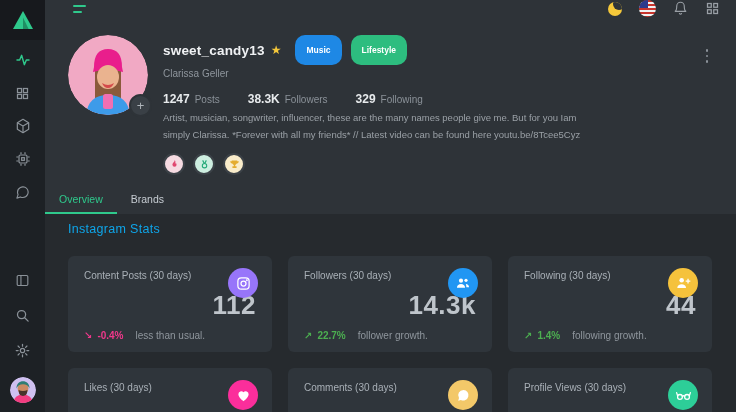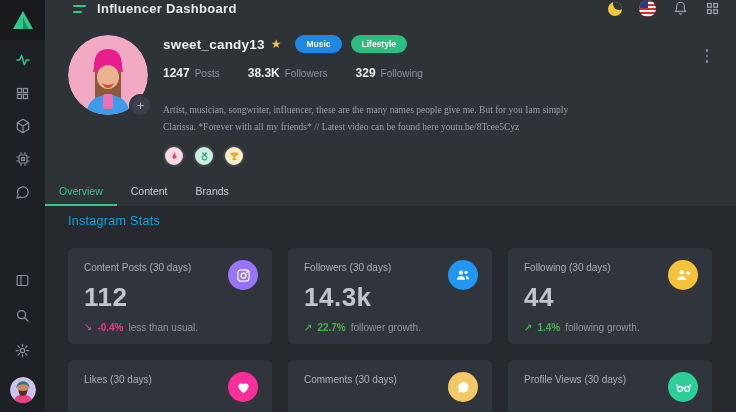--- a/index.html
+++ b/index.html
@@ -30,28 +30,28 @@
 
   
   .profile { padding:18px 24px 0 23px; display:flex; }
   .avatar-wrap { position:relative; width:80px; height:80px; flex-shrink:0; }
   .avatar { width:80px; height:80px; border-radius:50%; overflow:hidden; }
   .avatar-add { position:absolute; right:-4px; bottom:-2px; width:23px; height:23px; border-radius:50%; background:#3a4046; border:2px solid #2e3338; color:#aeb4ba; font-size:13px; display:flex; align-items:center; justify-content:center; cursor:pointer; }
   .p-info { margin-left:15px; flex:1; }
   .name-row { display:flex; align-items:center; }
   .username { font-size:13.5px; font-weight:700; color:#f0f2f4; letter-spacing:.2px; }
   .star { color:#f5c83a; font-size:12px; margin-left:6px; }
-  .pill { border-radius:10px; color:#fff; font-size:8.5px; font-weight:700; padding:4px 11px; margin-left:9px; cursor:pointer; }
+  .pill { border-radius:10px; color:#fff; font-size:8.5px; font-weight:700; padding:10px 11px; margin-left:9px; cursor:pointer; }
   .pill.music { margin-left:14px; }
   .real-name { font-size:10px; color:#8f969d; margin-top:3px; }
   .stats-row { display:flex; gap:28px; margin-top:13px; align-items:baseline; }
   .stat { display:flex; align-items:baseline; gap:5px; }
   .stat b { font-size:12px; color:#e7eaec; font-weight:700; }
   .stat span { font-size:10px; color:#8b9299; }
-  .bio { margin-top:22px; font-size:9.5px; line-height:1.75; color:#9aa0a6; max-width:432px;font-family:Liberation Serif, serif; }
+  .bio { margin-top:4px; font-size:9.5px; line-height:1.75; color:#9aa0a6; max-width:432px; }
   .badge-row { display:flex; gap:8px; margin-top:10px; }
   .badge { width:22px; height:22px; border-radius:50%; display:flex; align-items:center; justify-content:center; border:2px solid #3b4147; cursor:pointer; }
   .badge.flame { background:#f6dbe2; }
   .badge.medal { background:#cdeee0; }
   .badge.trophy { background:#f9ecca; }
   .kebab { margin-left:auto; margin-top:10px; display:flex; flex-direction:column; gap:3px; align-items:center; cursor:pointer; padding:4px; }
   .kebab i { width:2.5px; height:2.5px; background:#8b9299; border-radius:50%; }
 
   
   .tabbar { display:flex; margin-top:10px; }
@@ -63,24 +63,24 @@
   .section-heading { margin-top:8px; font-size:12.5px; font-weight:400; color:#0ea5e9; letter-spacing:.3px; }
   .dropdown { position:absolute; top:15px; right:26px; width:90px; background:#1f2327; border-radius:4px; padding:4px 9px; display:flex; align-items:center; cursor:pointer; }
   .dropdown-label { font-size:9px; line-height:1.45; color:#a7adb4; width:52px; }
   .dropdown-caret { margin-left:auto; color:#8b9299; font-size:9px; }
 
   .cards { display:grid; grid-template-columns:repeat(3,1fr); gap:16px; margin-top:20px; }
   .cards.row2 { margin-top:16px; }
   .card { background:#2f353b; border-radius:6px; height:96px; padding:14px 16px; position:relative; }
   .card-label { font-size:10px; color:#a9b0b7; }
   .card-icon { position:absolute; top:12px; right:14px; width:30px; height:30px; border-radius:50%; display:flex; align-items:center; justify-content:center; }
-  .card-value { margin-top:9px; font-size:26px; font-weight:700; color:#bfc5cb; letter-spacing:.5px; }
+  .card-value { margin-top:9px; font-size:26px; font-weight:700; color:#bfc5cb; letter-spacing:.5px;text-align:right; }
   .card-growth { margin-top:9px; font-size:10px; display:flex; align-items:baseline; gap:5px; }
   .delta { font-weight:700; }
-  .growth-note { color:#8f969d; }
+  .growth-note { color:#8f969d;margin-left:7px; }
 </style>
 </head>
 <body>
 
 <div class="app">
 
   <div class="sidebar">
     <div class="logo-box">
       <svg width="22" height="20" viewBox="0 0 22 20">
         <path d="M11 1 L21 19 H1 Z" fill="#2fc98c"></path>
@@ -151,21 +151,20 @@
     </div>
   </div>
 
   <div class="main">
 
     <div class="topbar">
       <div class="hamburger">
           <span class="l1"></span>
           <span class="l2"></span>
         </div>
-      <div class="app-title">Influencer Dashboard</div>
       <div class="top-actions">
         <span class="moon"></span>
         <span class="flag">
             <span class="flag-canton"></span>
           </span>
         <span style="display:flex;">
           <svg width="15" height="15" viewBox="0 0 24 24" fill="none" stroke="#9aa0a6" stroke-width="1.8" stroke-linecap="round" stroke-linejoin="round">
               <path d="M18 8a6 6 0 0 0-12 0c0 7-2.5 8.5-2.5 8.5h17S18 15 18 8"></path>
               <path d="M13.7 20a2 2 0 0 1-3.4 0"></path>
             </svg>
@@ -204,20 +203,21 @@
         <div class="avatar-add">+</div>
       </div>
 
       <div class="p-info">
         <div class="name-row">
           <span class="username">sweet_candy13</span>
           <span class="star">★</span>
           <span class="pill music" style="background-color: rgb(30, 136, 229);">Music</span>
           <span class="pill" style="background-color: rgb(45, 189, 127);">Lifestyle</span>
         </div>
+        <div class="real-name">Clarissa Geller</div>
         <div class="stats-row">
           <div class="stat">
               <b>1247</b>
               <span>Posts</span>
             </div>
           <div class="stat">
               <b>38.3K</b>
               <span>Followers</span>
             </div>
           <div class="stat">
@@ -248,21 +248,20 @@
 
       <div class="kebab">
           <i></i>
           <i></i>
           <i></i>
         </div>
     </div>
 
     <div class="tabbar">
       <div class="tab active">Overview</div>
-      <div class="tab">Content</div>
       <div class="tab">Brands</div>
     </div>
 
     <div class="content">
       <div class="section-heading">Instagram Stats</div>
 
       <div class="cards">
         <div class="card">
           <div class="card-label">Content Posts (30 days)</div>
           <div class="card-icon" style="background-color: rgb(151, 117, 250);">

